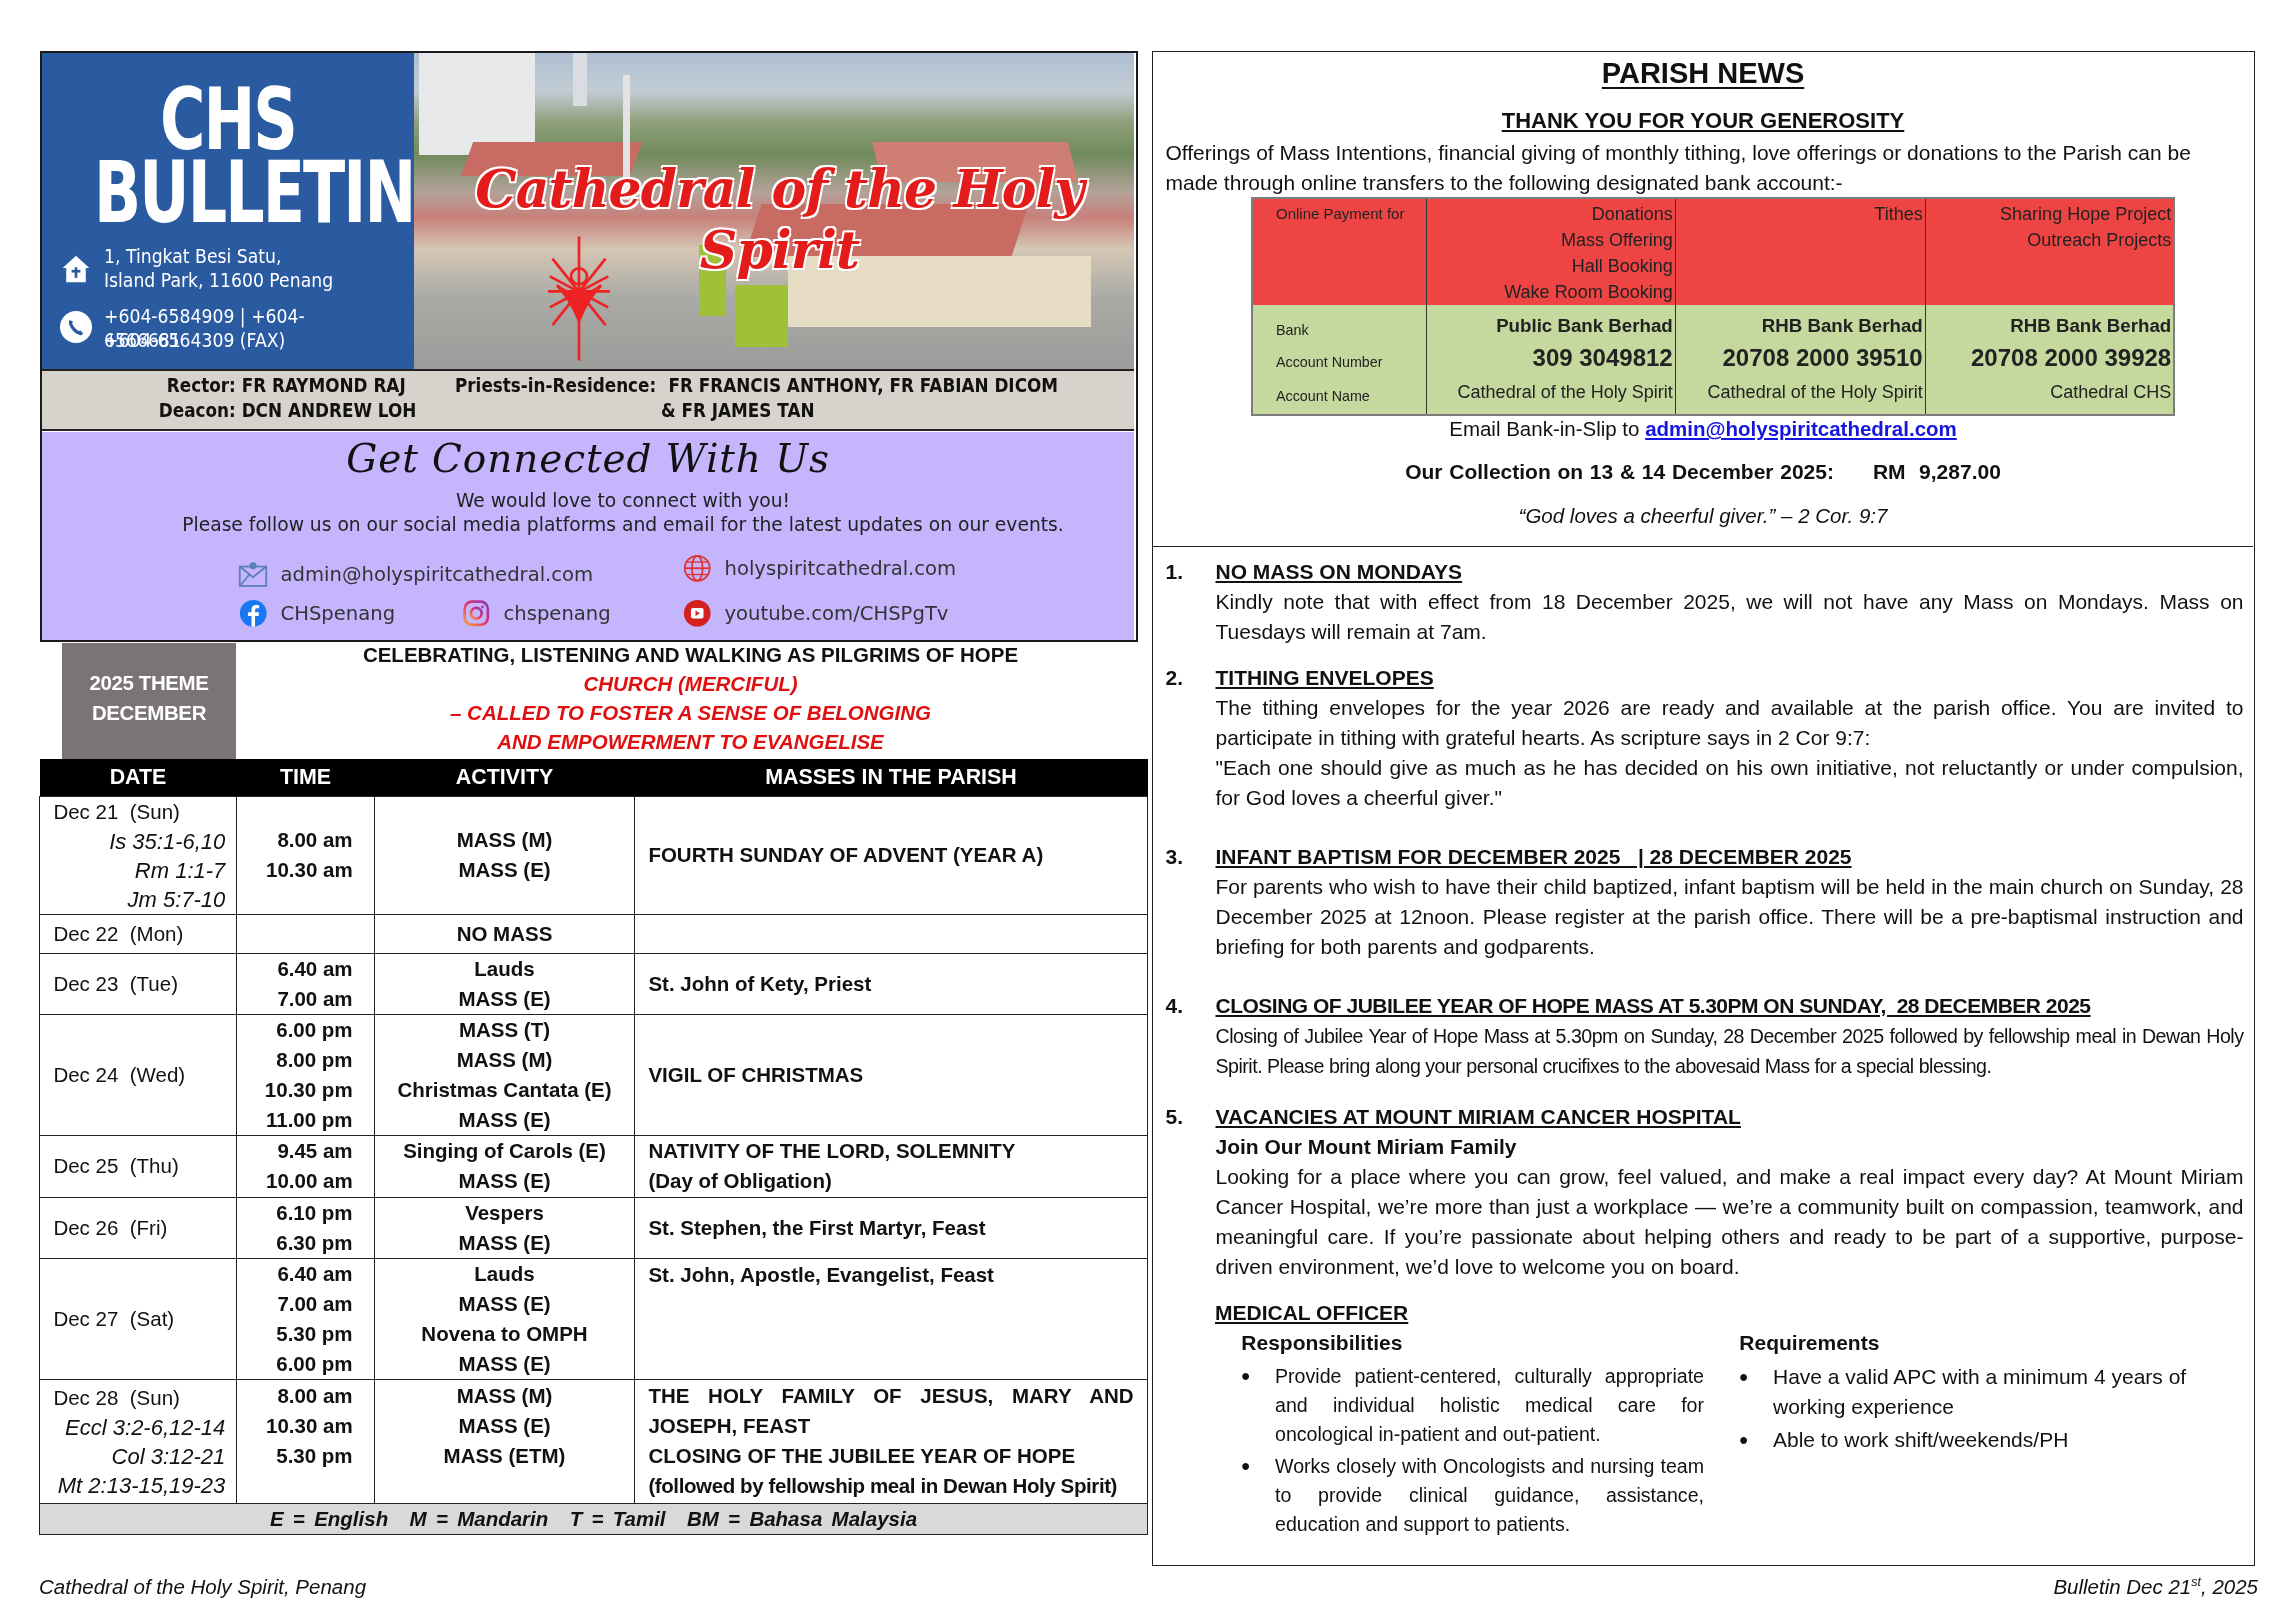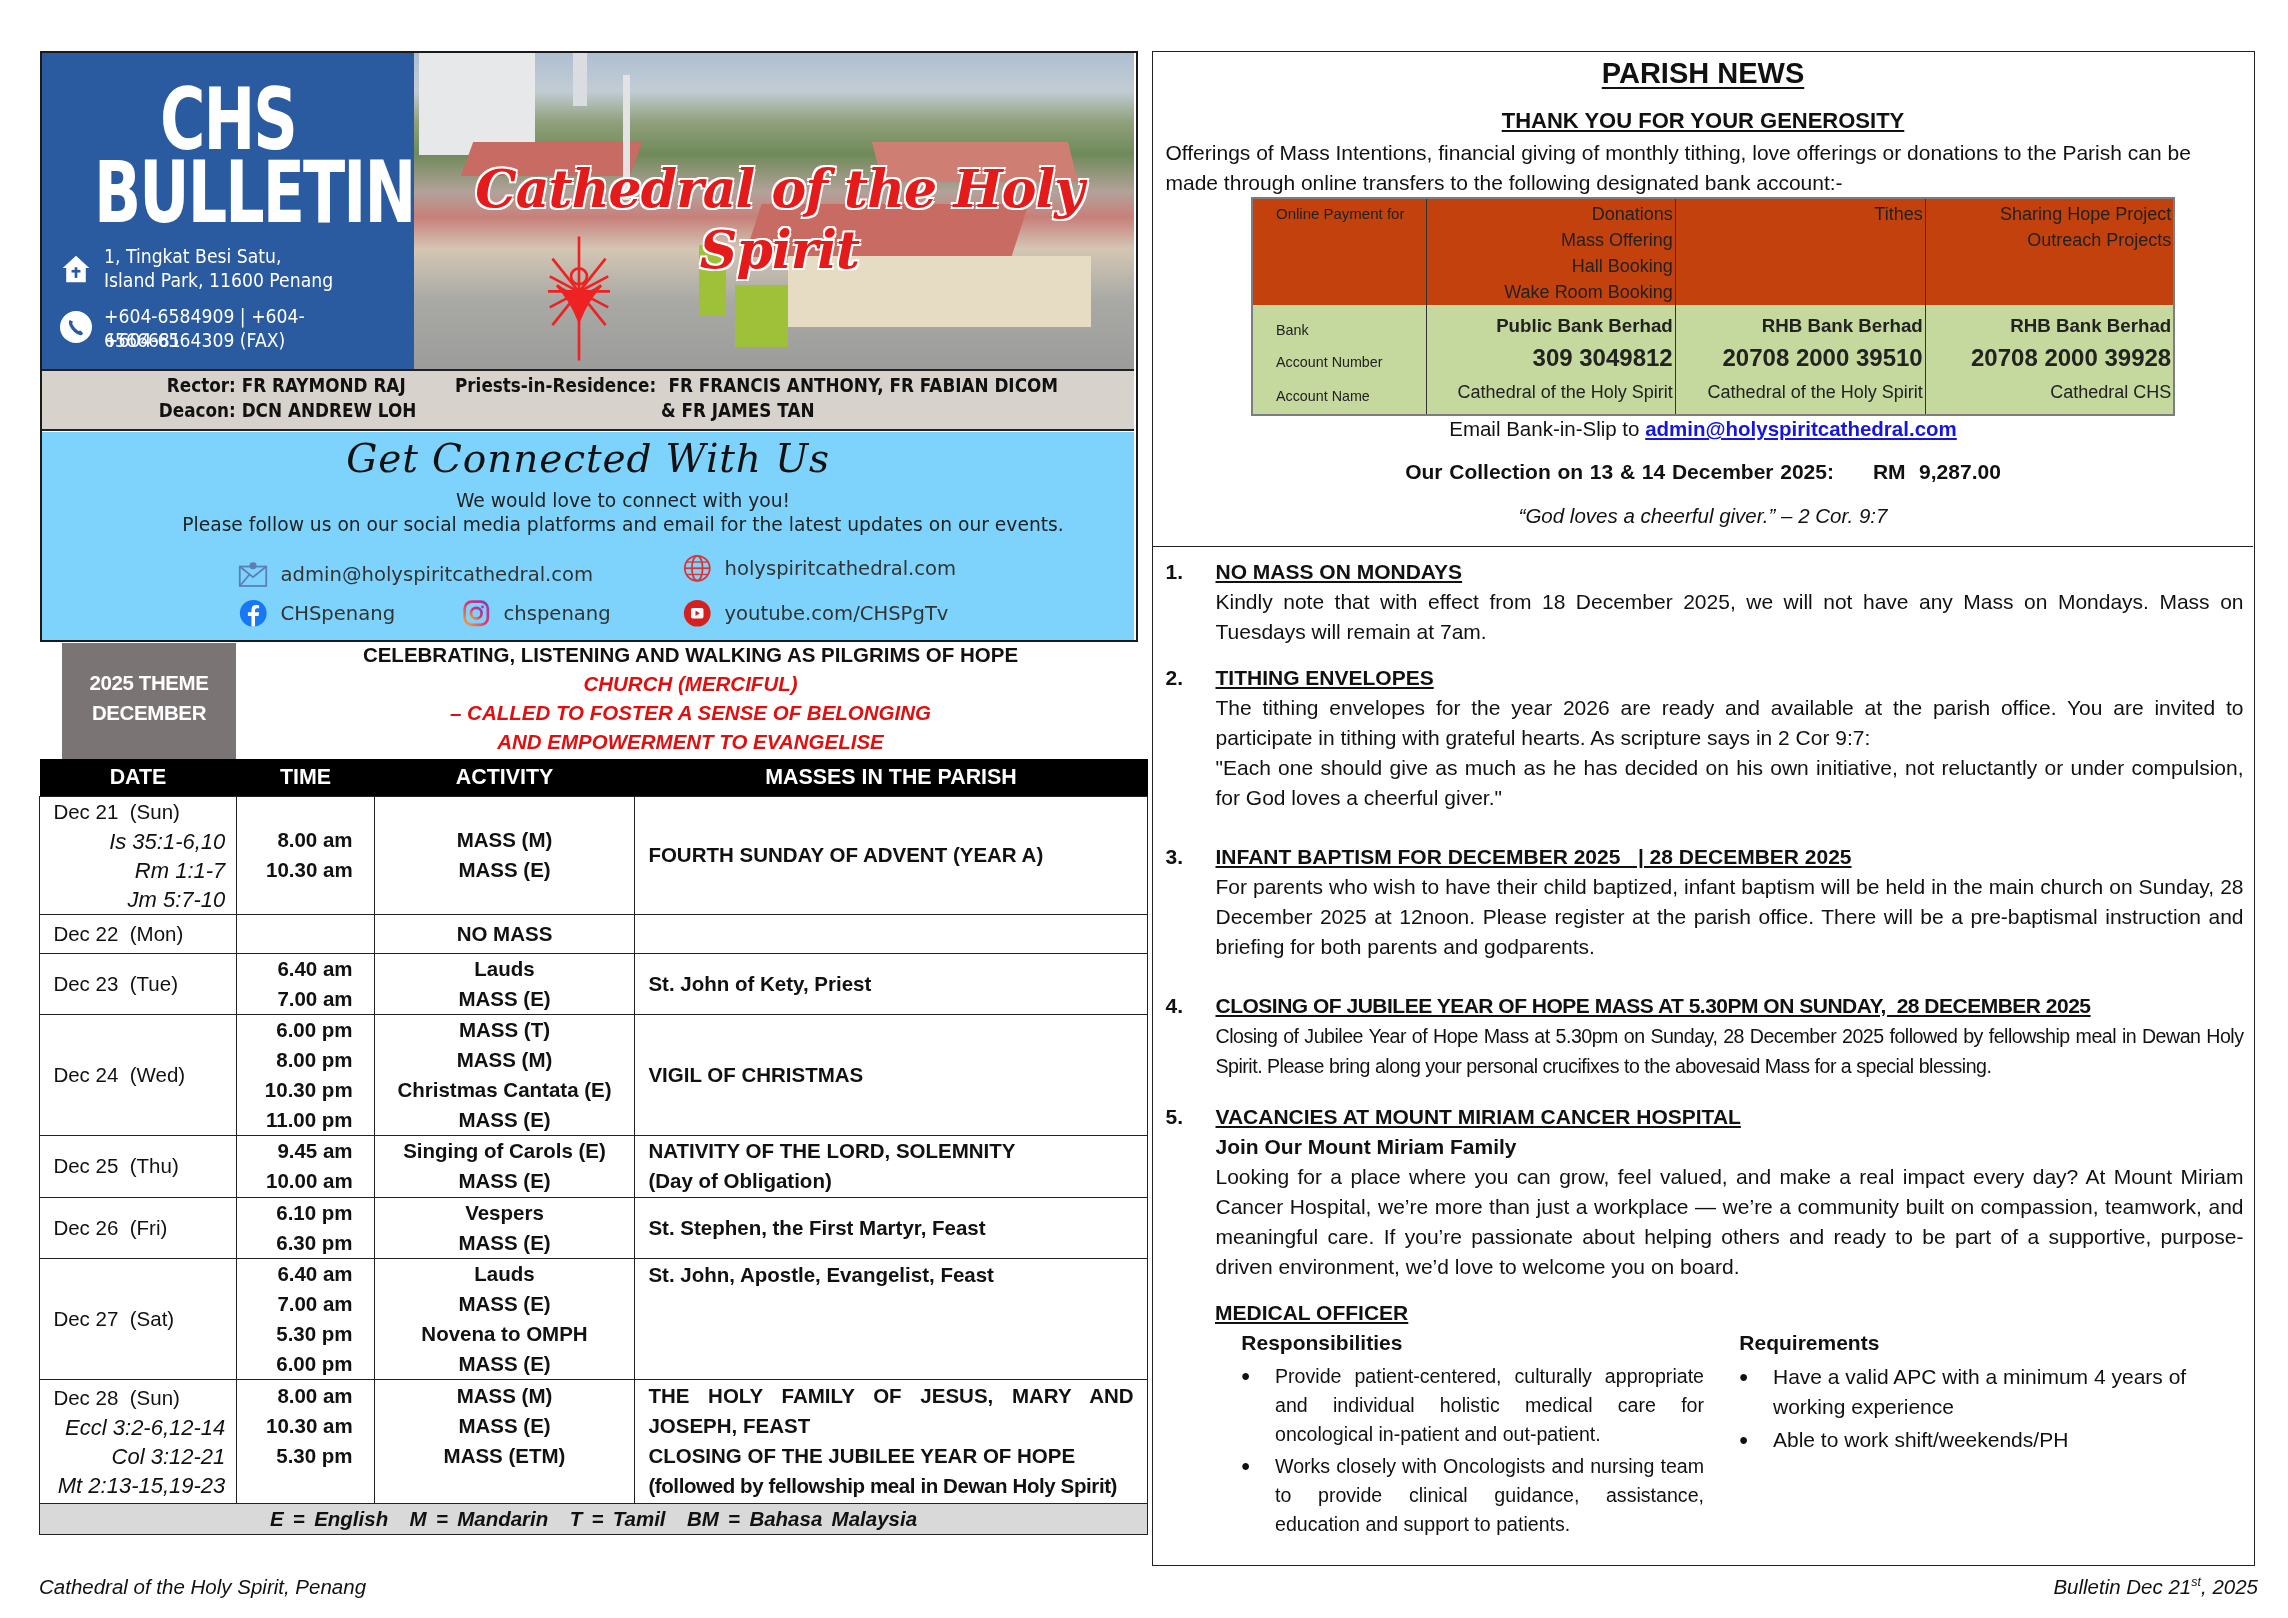--- a/index.html
+++ b/index.html
@@ -24,21 +24,21 @@
   #photo .roof { position: absolute; background: #c76b63; }
   #photo .wall { position: absolute; background: #e6dcc4; }
   #photo .hedge { position: absolute; background: #9fc13a; }
   #photo .script { position: absolute; left: 27px; top: 105px; width: 677px; text-align: center; font-family: "DejaVu Serif", serif; font-style: italic; font-weight: bold; font-size: 52px; color: #e31b1b; text-shadow: 1.8px 1.8px 0 #fff, -1.8px -1.8px 0 #fff, 1.8px -1.8px 0 #fff, -1.8px 1.8px 0 #fff; letter-spacing: -0.9px; }
   #photo .emblem { position: absolute; left: 134px; top: 183px; width: 62px; height: 125px; }
 
   #clergy { left: 0; top: 316px; width: 1092px; height: 62px; background: #d8d2cc; border-top: 2.7px solid #222; border-bottom: 2.7px solid #222; font-family: "DejaVu Sans", sans-serif; font-weight: bold; font-size: 18.7px; }
   #clergy .row { position: absolute; white-space: nowrap; transform: scaleX(0.9); transform-origin: left; }
   #clergy .lbl { display: inline-block; text-align: right; }
 
-  #connect { left: 0; top: 379px; width: 1092px; height: 218px; background: #7dd3fc; }
+  #connect { left: 0; top: 379px; width: 1092px; height: 218px; background: #c4b5fd; }
   #connect .script { position: absolute; left: 0; width: 1092px; top: 3.6px; text-align: center; font-family: "DejaVu Serif", serif; font-style: italic; font-size: 39px; color: #111; letter-spacing: 0.9px; }
   #connect .line { position: absolute; left: 0; width: 1092px; text-align: center; font-family: "DejaVu Sans", sans-serif; font-size: 18.7px; color: #222; margin-left: 35px; }
   .social { position: absolute; display: flex; align-items: center; font-family: "DejaVu Sans", sans-serif; font-size: 19.6px; color: #333; }
   .social .ic { width: 30px; height: 30px; margin-right: 12.5px; display: inline-flex; align-items: center; justify-content: center; }
 
   
   #theme-box { left: 62px; top: 643px; width: 174px; height: 116px; background: #7a7574; color: #fff; font-weight: bold; font-size: 20.5px; text-align: center; line-height: 30px; padding-top: 25px; letter-spacing: -0.4px; }
   #theme-text { left: 236px; top: 640px; width: 909px; text-align: center; font-weight: bold; font-size: 20.5px; line-height: 29px; }
   #theme-text .red { color: #e01010; font-style: italic; }
 
@@ -65,21 +65,21 @@
   #news { left: 1152px; top: 51px; width: 1103px; height: 1515px; border: 1.8px solid #222; }
   #news-top { left: 0; top: 0; width: 1100px; height: 495px; border-bottom: 1.8px solid #222; }
   .center { position: absolute; left: 0; width: 1100px; text-align: center; }
   #news-title { top: 5.3px; font-size: 29px; font-weight: bold; text-decoration: underline; text-underline-offset: 3.6px; }
   #gen-title { top: 56px; font-size: 22px; font-weight: bold; text-decoration: underline; }
   #gen-body { left: 12.5px; top: 86px; width: 1078px; font-size: 21px; line-height: 30px; }
 
   #bank { left: 98px; top: 145px; width: 921px; height: 218px; border: 2.7px solid #7d7d7d; border-collapse: collapse; table-layout: fixed; }
   #bank td { border-left: 1.8px solid #333; vertical-align: top; text-align: right; font-size: 18px; line-height: 26px; color: #222; padding: 0 1.8px; }
   #bank td:first-child { border-left: none; text-align: left; padding-left: 23px; font-size: 15px; }
-  #bank tr.upper td { background: #c2410c; height: 105px; padding-top: 1.8px; }
+  #bank tr.upper td { background: #ef4444; height: 105px; padding-top: 1.8px; }
   #bank tr.lower td { background: #c5d89d; height: 110px; padding-top: 6.2px; vertical-align: top; }
   #bank tr.lower td .bk { font-weight: bold; font-size: 18.7px; line-height: 30px; }
   #bank tr.lower td .acc { font-weight: bold; font-size: 24px; line-height: 34px; }
   #bank tr.lower td .nm { font-size: 18px; line-height: 34px; }
   #bank tr.lower td:first-child div { font-size: 14.3px; line-height: 34px; }
   #bank tr.lower td:first-child div:first-child { line-height: 30px; margin-top: 3.6px; }
 
   #email-line { top: 365px; font-size: 20.5px; }
   #email-line a { color: #1515e0; font-weight: bold; text-decoration: underline; }
   #collection { top: 408px; font-size: 21px; font-weight: bold; word-spacing: 0.9px; }

